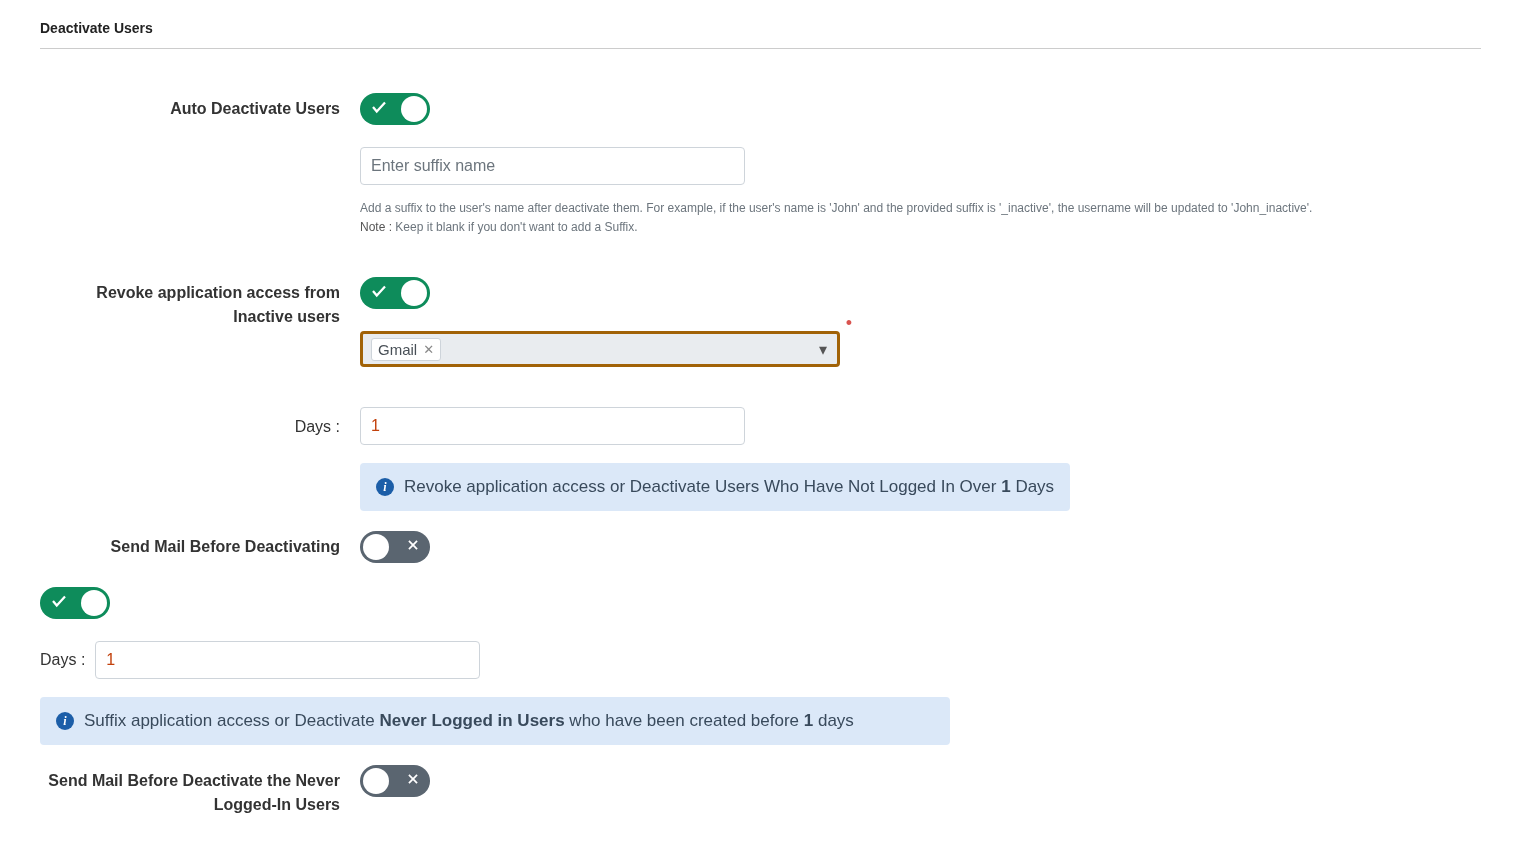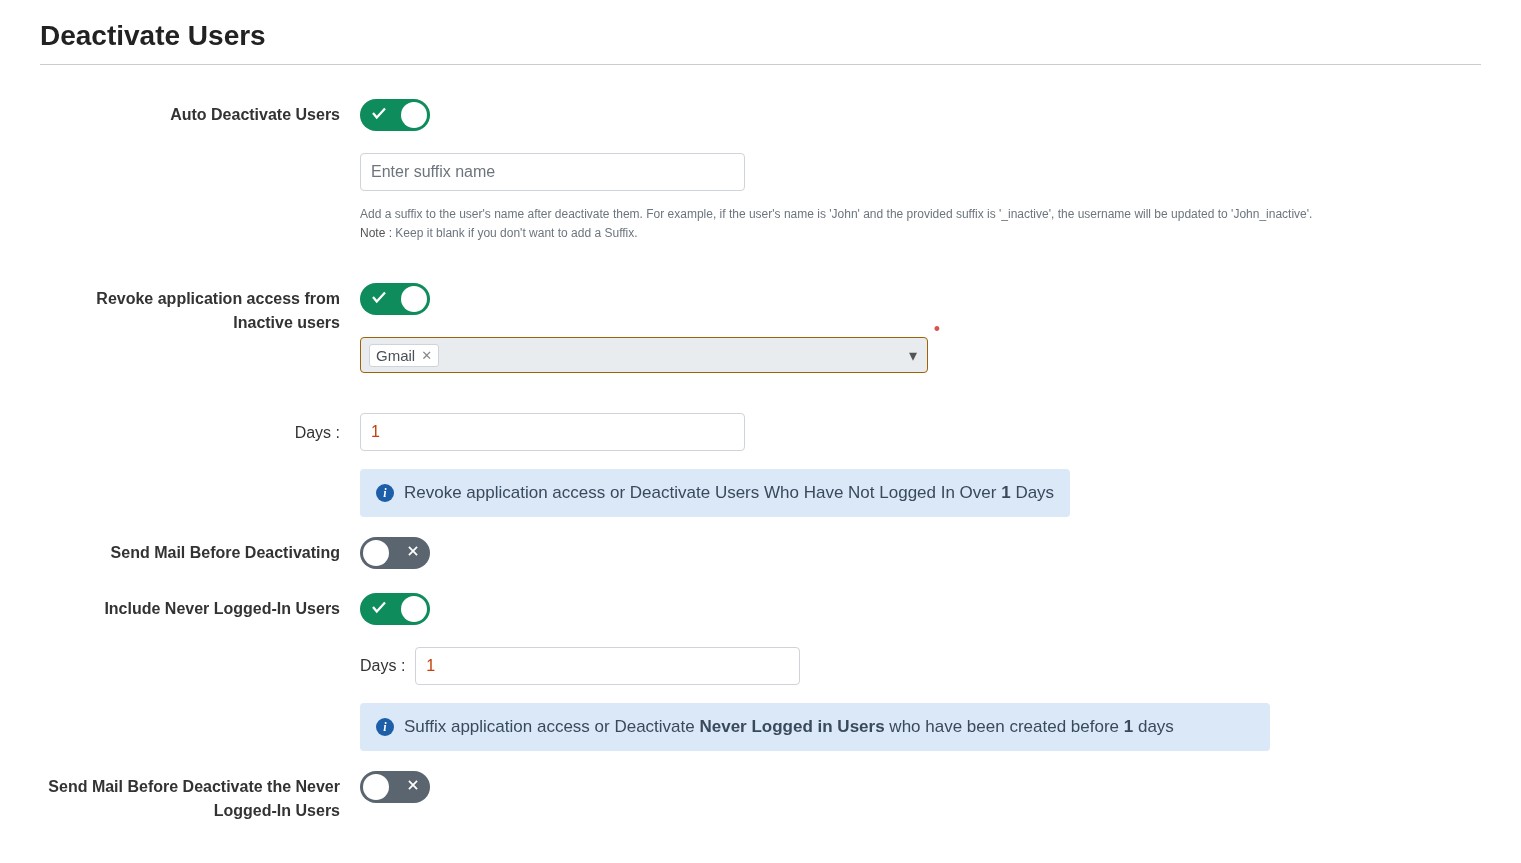--- a/index.html
+++ b/index.html
@@ -3,26 +3,26 @@
 <meta charset="utf-8">
 <style>
   * { box-sizing: border-box; margin: 0; padding: 0; }
   body {
     font-family: "Segoe UI", Arial, sans-serif;
     background: #fff;
     color: #333;
     padding: 20px 40px 20px 40px;
   }
   .page-title {
-    font-size: 28px;
+    font-size: 14px;
     font-weight: 700;
     color: #222;
     padding-bottom: 12px;
     border-bottom: 1px solid #ccc;
-    margin-bottom: 34px;
+    margin-bottom: 44px;
   }
   .form-row {
     display: flex;
     align-items: flex-start;
     margin-bottom: 20px;
   }
   .form-label {
     width: 320px;
     text-align: right;
     padding-right: 20px;
@@ -84,24 +84,24 @@
   }
   .text-input::placeholder { color: #6c757d; }
   .help-text {
     font-size: 12px;
     color: #6c757d;
     margin-top: 14px;
     line-height: 1.6;
   }
   .help-text .note-label { font-weight: 400; color: #555; }
   .multi-select {
-    width: 568px;
+    width: 480px;
     height: 36px;
     background: #e9ecef;
-    border: 1px solid #a16207;
+    border: 3px solid #a16207;
     border-radius: 4px;
     display: flex;
     align-items: center;
     padding: 0 8px;
     position: relative;
     cursor: pointer;
   }
   .chip {
     background: #fff;
     border: 1px solid #ced4da;
@@ -239,21 +239,20 @@
         <svg viewBox="0 0 24 24">
             <line x1="5" y1="5" x2="19" y2="19"></line>
             <line x1="19" y1="5" x2="5" y2="19"></line>
           </svg>
       </span>
     </div>
   </div>
 </div>
 
 <div class="form-row">
-  <div class="form-label">Include Never Logged-In Users</div>
   <div class="form-control-area">
     <div class="toggle on">
       <span class="icon">
         <svg viewBox="0 0 24 24">
             <polyline points="4,12 9,18 20,6"></polyline>
           </svg>
       </span>
       <span class="knob"></span>
     </div>
     <div class="sub-block" style="display:flex;align-items:center;gap:10px;">

